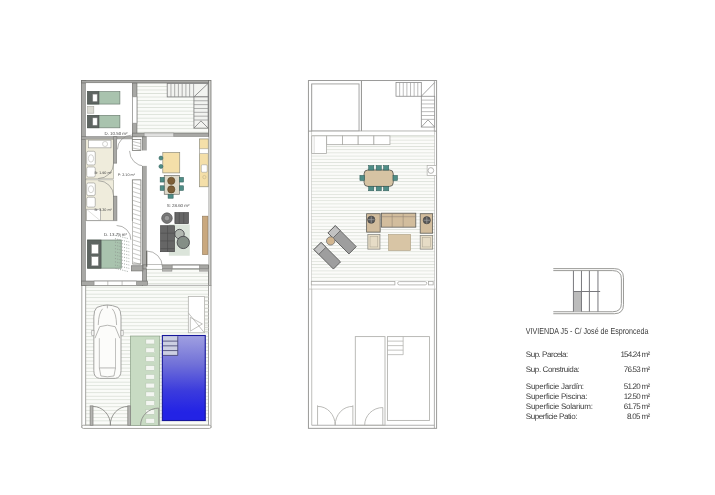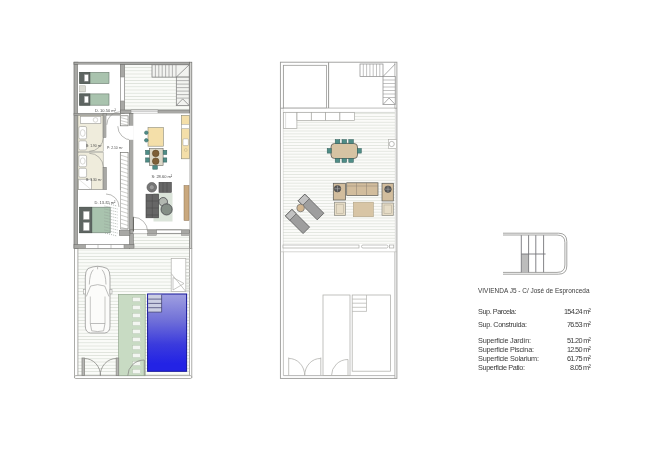--- a/index.html
+++ b/index.html
@@ -1,16 +1,16 @@
 <!DOCTYPE html>
 <html><head>
 <meta charset="utf-8">
 <style>
   html,body{margin:0;padding:0;background:#ffffff;}
-  #page{width:650px;height:397px;position:relative;font-family:"Liberation Sans",sans-serif;}
+  #page{width:650px;height:397px;position:relative;font-family:"Liberation Sans",sans-serif;margin-top:11px;}
 </style>
 </head>
 <body>
 <div id="page">
 <svg width="650" height="450" viewBox="0 0 650 450" xmlns="http://www.w3.org/2000/svg">
 <defs>
   <pattern id="deck" width="4" height="3.2" patternUnits="userSpaceOnUse">
     <rect width="4" height="3.2" fill="#fafbf8"></rect>
     <rect y="0" width="4" height="0.8" fill="#dce1d9"></rect>
   </pattern>

